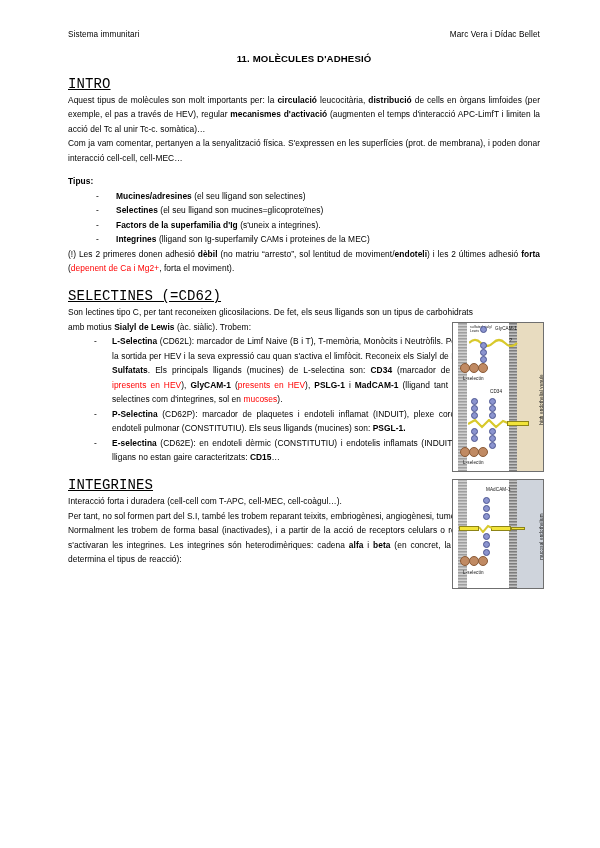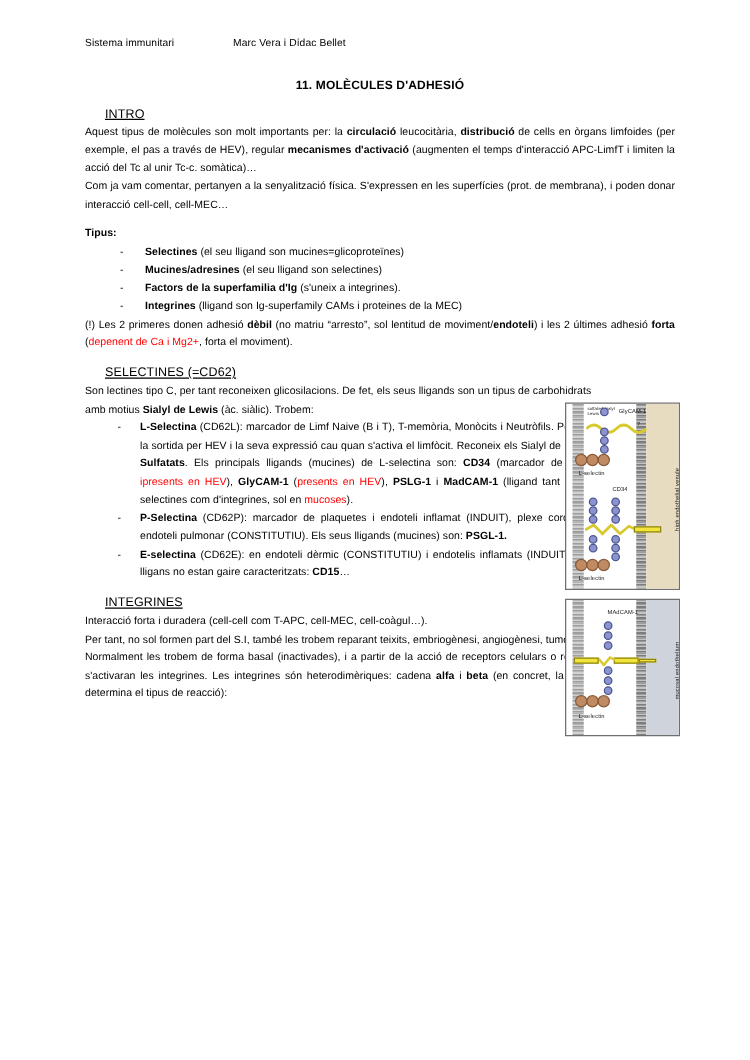--- a/index.html
+++ b/index.html
@@ -17,42 +17,44 @@
   .page {
     position: relative;
     width: 600px;
     height: 848px;
     padding: 30px 60px 0 68px;
   }
 
   
   .doc-header {
     display: flex;
+    justify-content: space-between;
     align-items: baseline;
     font-size: 8.2px;
     letter-spacing: 0.1px;
-    margin-bottom: 24px;
+    margin-bottom: 14px;
     gap: 47px;
   }
 
   
   .doc-title {
     text-align: center;
     font-size: 9.6px;
     font-weight: bold;
     letter-spacing: 0.15px;
     margin: 0 0 12px 0;
   }
 
   
   .sec-head {
-    font-size: 10px;
+    font-size: 14px;
     text-decoration: underline;
     letter-spacing: 0.1px;
-    margin: 0 0 1px 16px;
+    margin: 0 0 1px 0;
+    font-family: Liberation Mono, monospace;
   }
 
   
   p.body {
     font-size: 8.4px;
     line-height: 1.72;
     margin: 0;
     text-align: justify;
     letter-spacing: 0.05px;
   }
@@ -191,22 +193,22 @@
 
   <p class="body"><span>Aquest tipus de molècules son molt importants per: la </span><b>circulació</b><span> leucocitària, </span><b>distribució</b><span> de cells en òrgans limfoides (per exemple, el pas a través de HEV), regular </span><b>mecanismes d'activació</b><span> (augmenten el temps d'interacció APC-LimfT i limiten la acció del Tc al unir Tc-c. somàtica)…</span></p>
 
   <p class="body"><span>Com ja vam comentar, pertanyen a la senyalització física. S'expressen en les superfícies (prot. de membrana), i poden donar interacció cell-cell, cell-MEC…</span></p>
 
   <div class="spacer-sm"></div>
 
   <p class="body"><b>Tipus:</b></p>
 
   <ul class="dash">
+    <li><b>Mucines/adresines</b><span> (el seu lligand son selectines)</span></li>
     <li><b>Selectines</b><span> (el seu lligand son mucines=glicoproteïnes)</span></li>
-    <li><b>Mucines/adresines</b><span> (el seu lligand son selectines)</span></li>
     <li><b>Factors de la superfamilia d'Ig</b><span> (s'uneix a integrines).</span></li>
     <li><b>Integrines</b><span> (lligand son Ig-superfamily CAMs i proteines de la MEC)</span></li>
   </ul>
 
   <p class="body"><span>(!) Les 2 primeres donen adhesió </span><b>dèbil</b><span> (no matriu “arresto”, sol lentitud de moviment/</span><b>endoteli</b><span>) i les 2 últimes adhesió </span><b>forta</b><span> (</span><span class="red">depenent de Ca i Mg2+</span><span>, forta el moviment).</span></p>
 
   <div class="spacer-md"></div>
 
   <div class="sec-head">SELECTINES (=CD62)</div>
 

